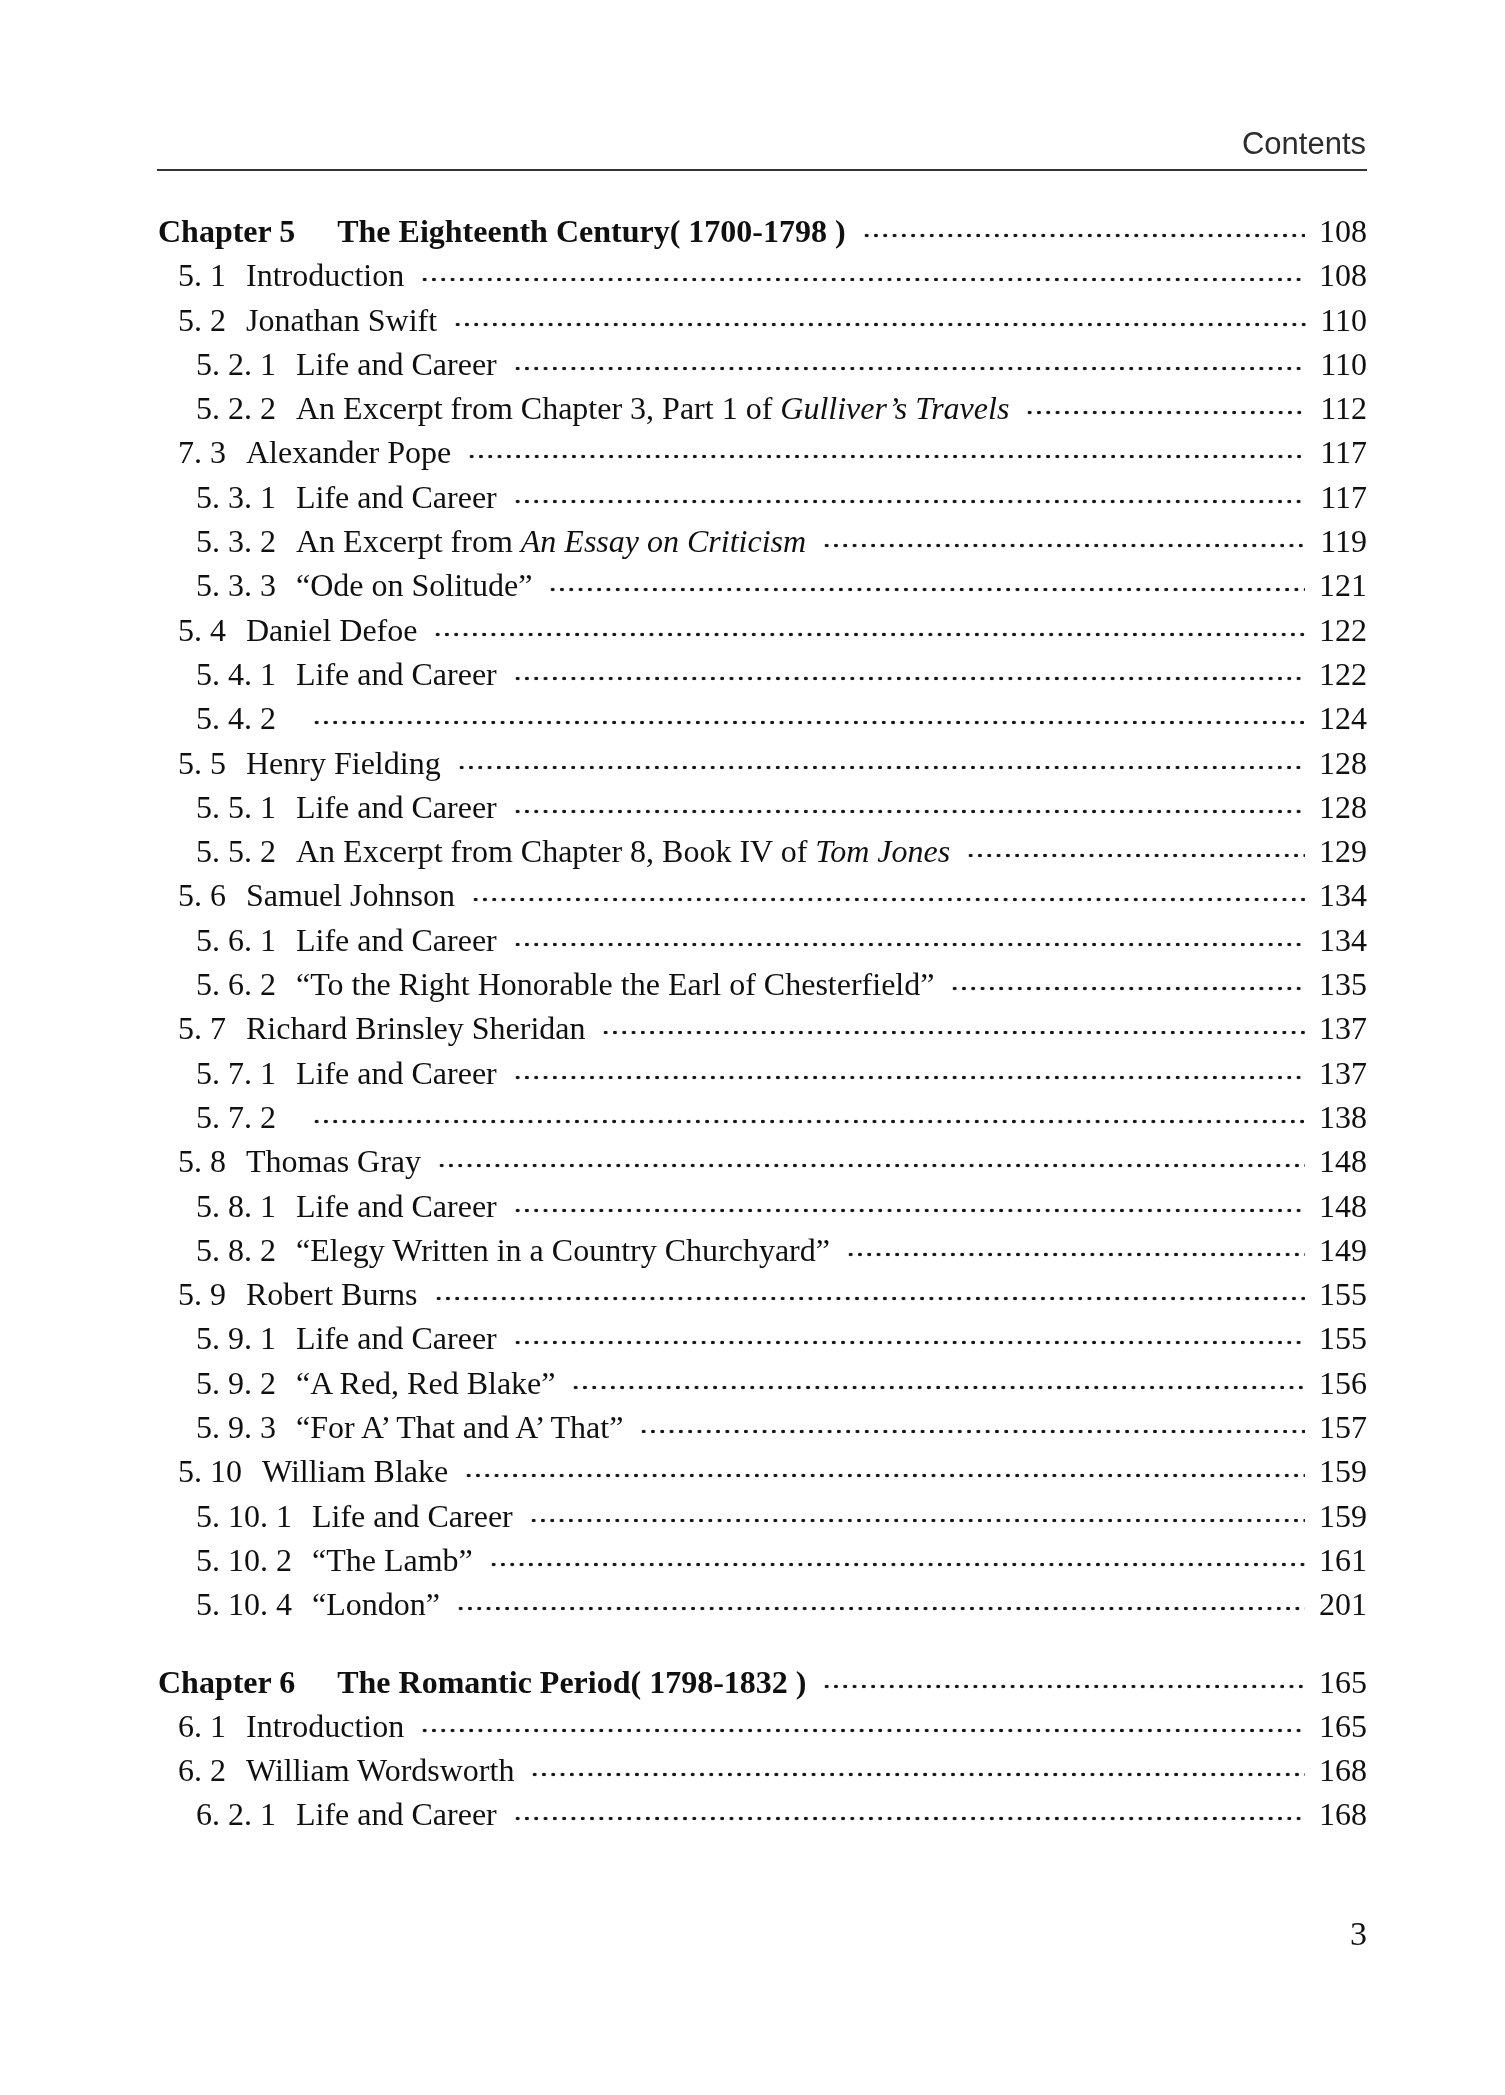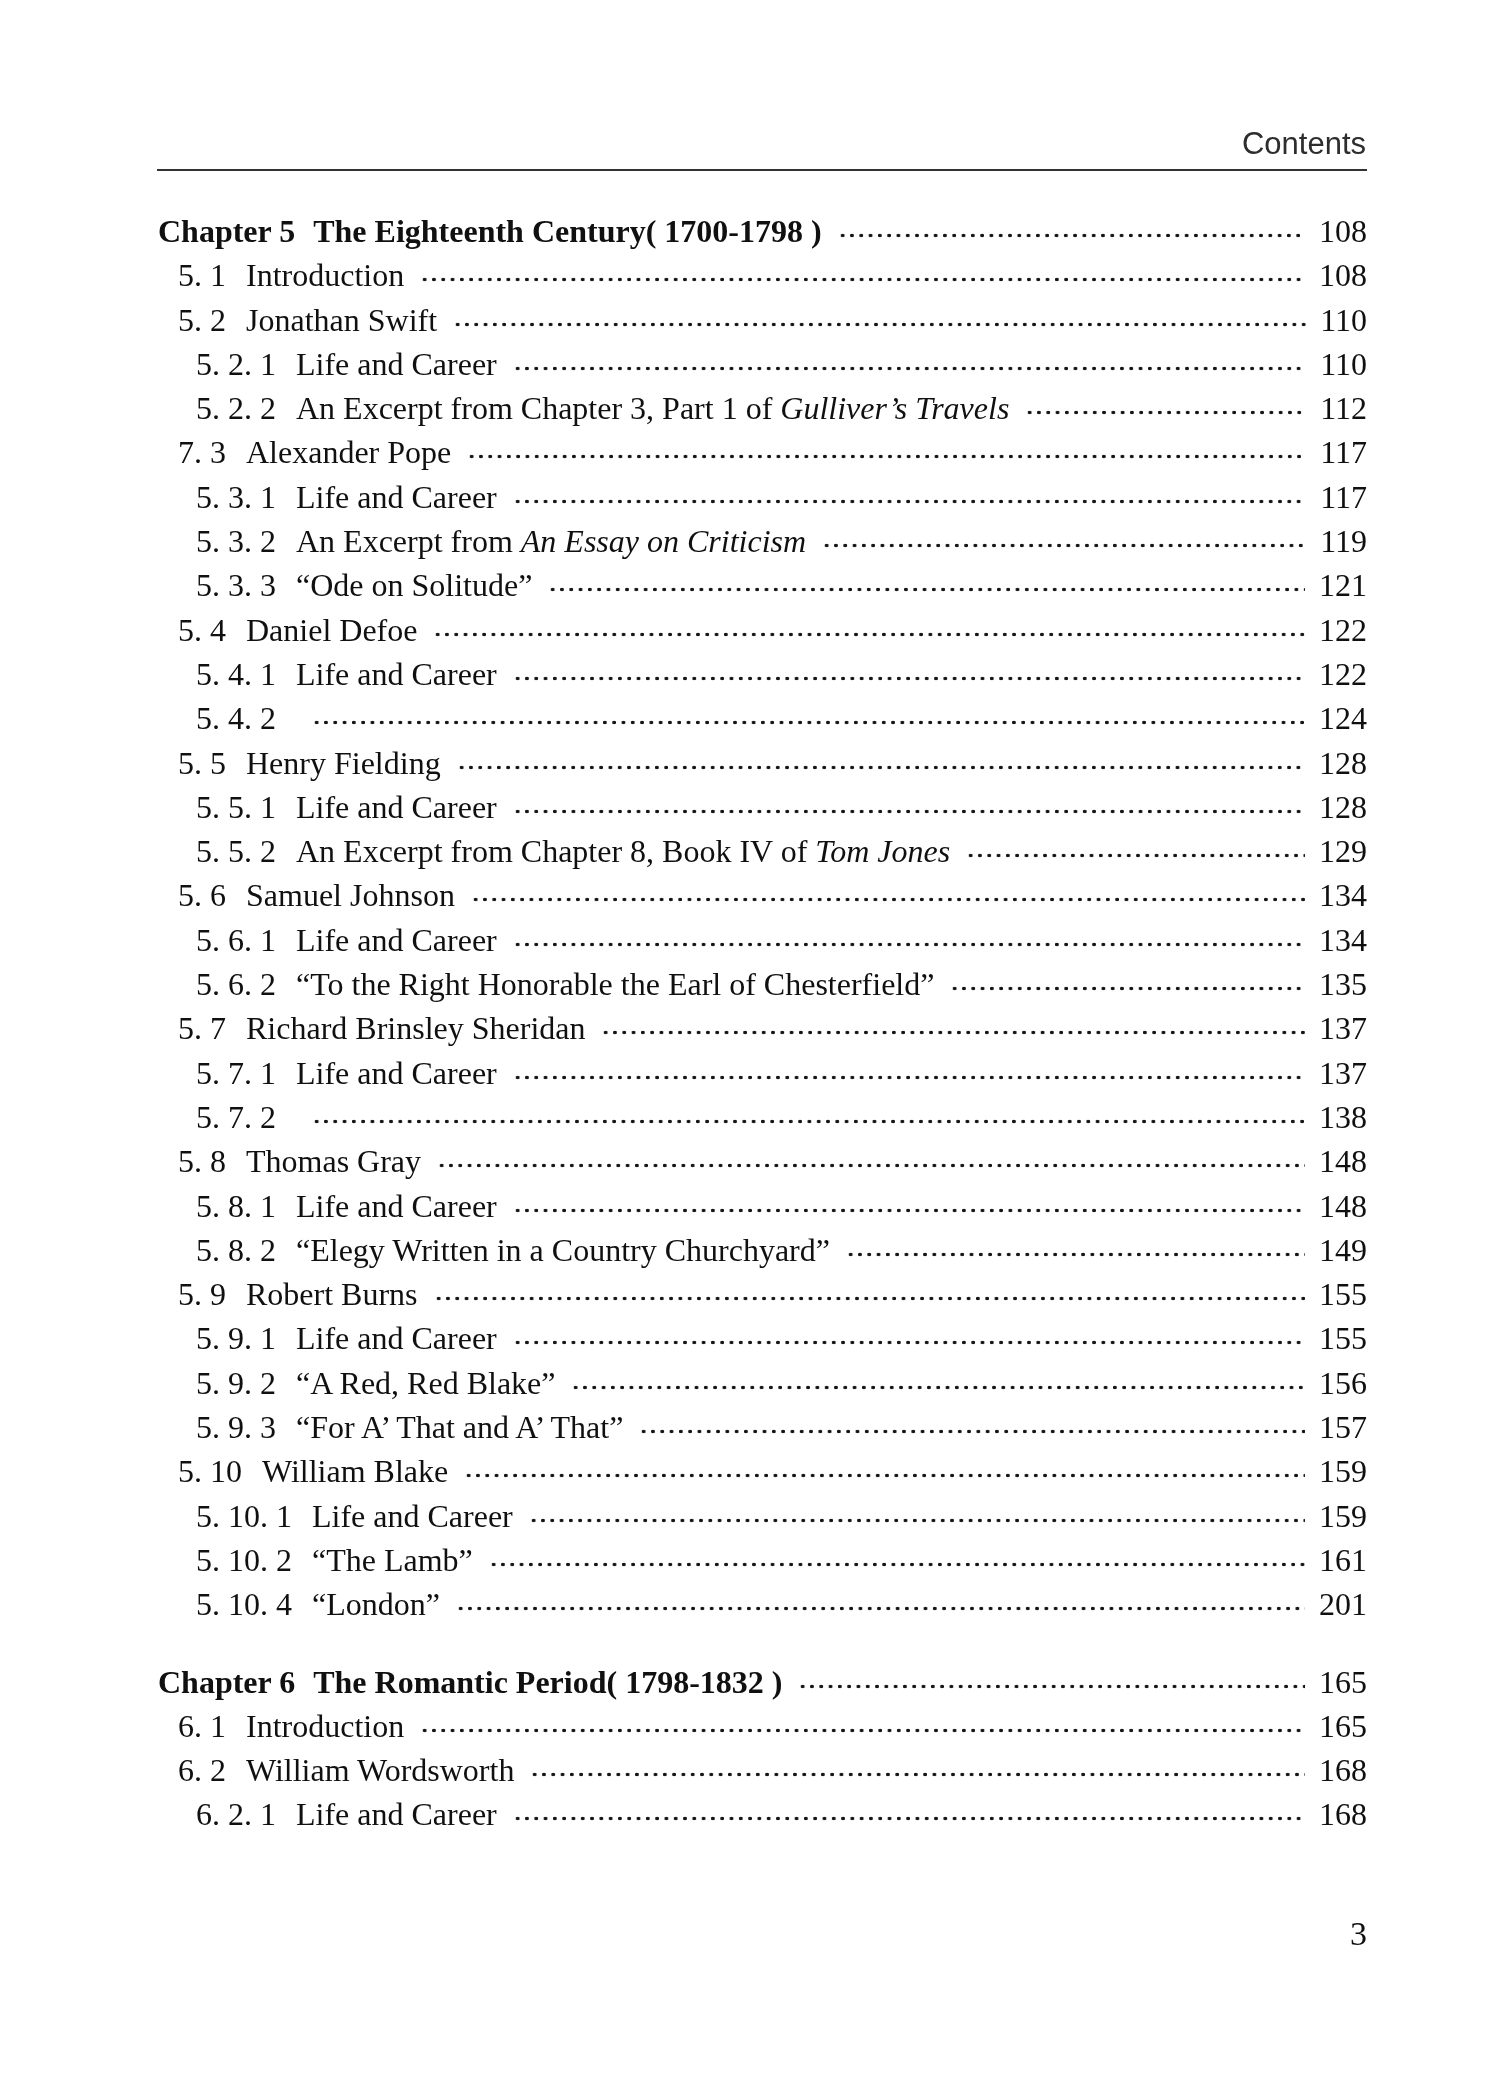--- a/index.html
+++ b/index.html
@@ -48,21 +48,21 @@
     font-size: 32px;
     white-space: nowrap;
   }
   .entry.lv1 { padding-left: 20px; }
   .entry.lv2 { padding-left: 38px; }
   .entry .num { margin-right: 20px; flex: 0 0 auto; }
   .entry .title { flex: 0 1 auto; }
   .entry .title .it { font-style: italic; }
   .entry.chapter .num,
   .entry.chapter .title { font-weight: bold; }
-  .entry.chapter .num { margin-right: 18px; }
+  .entry.chapter .num { margin-right: 42px; }
   .entry.gap-before { margin-top: 33px; }
   .leader {
     flex: 1 1 auto;
     min-width: 28px;
     height: 13px;
     margin: 0 14px 0 16px;
     background-image: radial-gradient(circle, #141414 1.6px, rgba(0,0,0,0) 2.1px);
     background-size: 9.3px 13px;
     background-position: left center;
     background-repeat: repeat-x;

